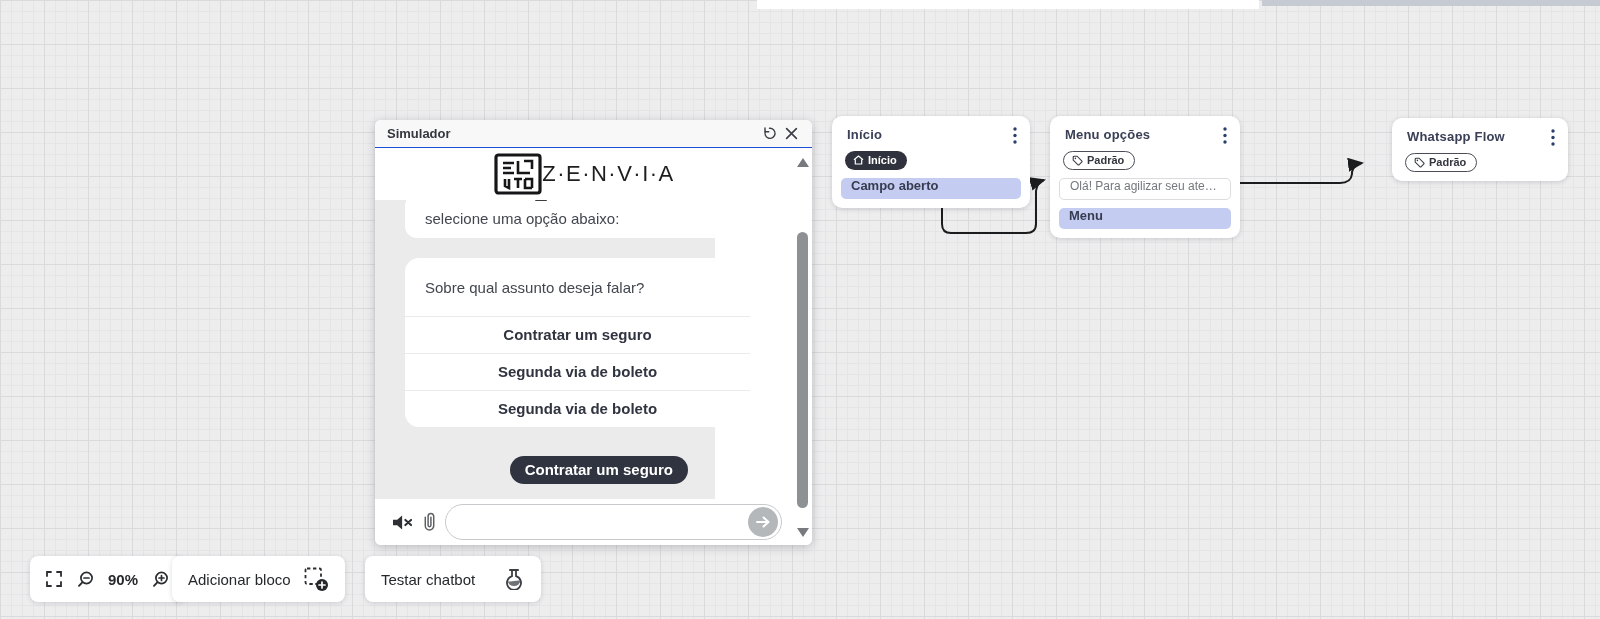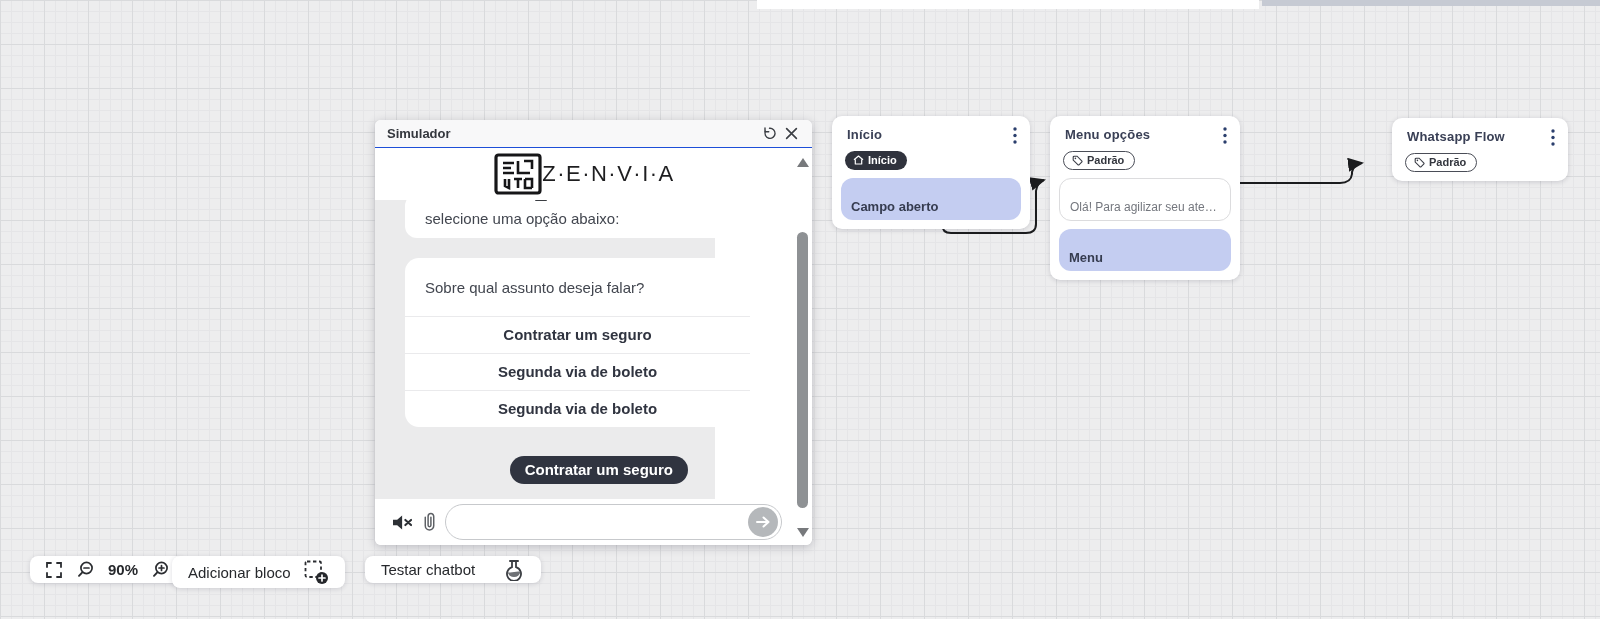--- a/index.html
+++ b/index.html
@@ -34,21 +34,21 @@
     display:inline-flex; align-items:center; gap:4px; margin:7px 0 0 4px;
     background:#30333d; color:#fff; border-radius:11px; padding:3px 10px 4px 8px;
     font-size:11px; font-weight:700;
   }
   .badge-outline {
     display:inline-flex; align-items:center; gap:4px; margin:7px 0 0 4px;
     background:#fff; color:#33363e; border:1.4px solid #4a4d57; border-radius:11px;
     padding:2px 10px 3px 8px; font-size:11px; font-weight:700;
   }
   .node-row {
-    margin-top:8px; border-radius:12px; padding:21px 10px 6px;
+    margin-top:8px; border-radius:5px; padding:0 10px 6px;
     font-size:13px; overflow:hidden; white-space:nowrap; text-overflow:ellipsis;
   }
   .row-highlight { background:#c4cdf1; color:#363c50; font-weight:600; }
   .row-message  { background:#fff; border:1px solid #dcdcde; color:#74777e; font-size:12px; font-weight:400; }
 
   
   .sim {
     position:absolute; left:375px; top:120px; width:437px; height:425px; z-index:3;
     background:#fff; border-radius:6px; box-shadow:0 2px 10px rgba(40,40,60,.25); overflow:hidden;
   }
@@ -91,21 +91,21 @@
   .sim-scrollbar {
     position:absolute; right:0; top:28px; width:18px; height:397px; background:#fff; z-index:3;
   }
   .sb-up, .sb-down { position:absolute; left:3px; width:0; height:0; border-left:6px solid transparent; border-right:6px solid transparent; cursor:pointer; }
   .sb-up { top:10px; border-bottom:9px solid #77797c; }
   .sb-down { bottom:8px; border-top:9px solid #77797c; }
   .sb-thumb { position:absolute; left:3px; top:84px; width:11px; height:276px; background:#8e9194; border-radius:6px; cursor:grab; }
 
   
   .tool-card {
-    position:absolute; top:556px; height:27px; z-index:4; background:#fff; border-radius:8px;
+    position:absolute; top:556px; height:46px; z-index:4; background:#fff; border-radius:8px;
     box-shadow:0 1px 5px rgba(40,40,60,.16); display:flex; align-items:center; cursor:default;
   }
   .tc-zoom { left:30px; padding:0 15px; gap:13px; }
   .tc-add  { left:172px; padding:16px 16px; gap:12px; cursor:pointer; }
   .tc-test { left:365px; padding:0 16px; gap:28px; cursor:pointer; }
   .tool-label { font-size:15px; color:#26282c; }
   .zoom-value { font-size:15px; font-weight:600; color:#26282c; }
   .icon-btn { line-height:0; cursor:pointer; }
 </style>
 </head>

